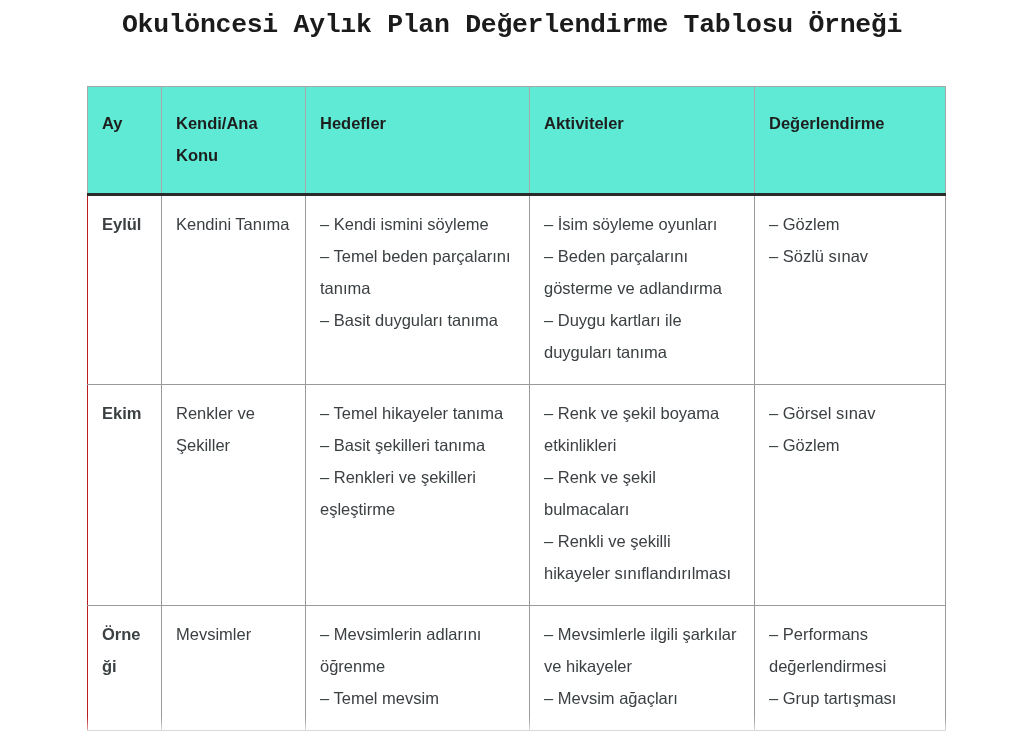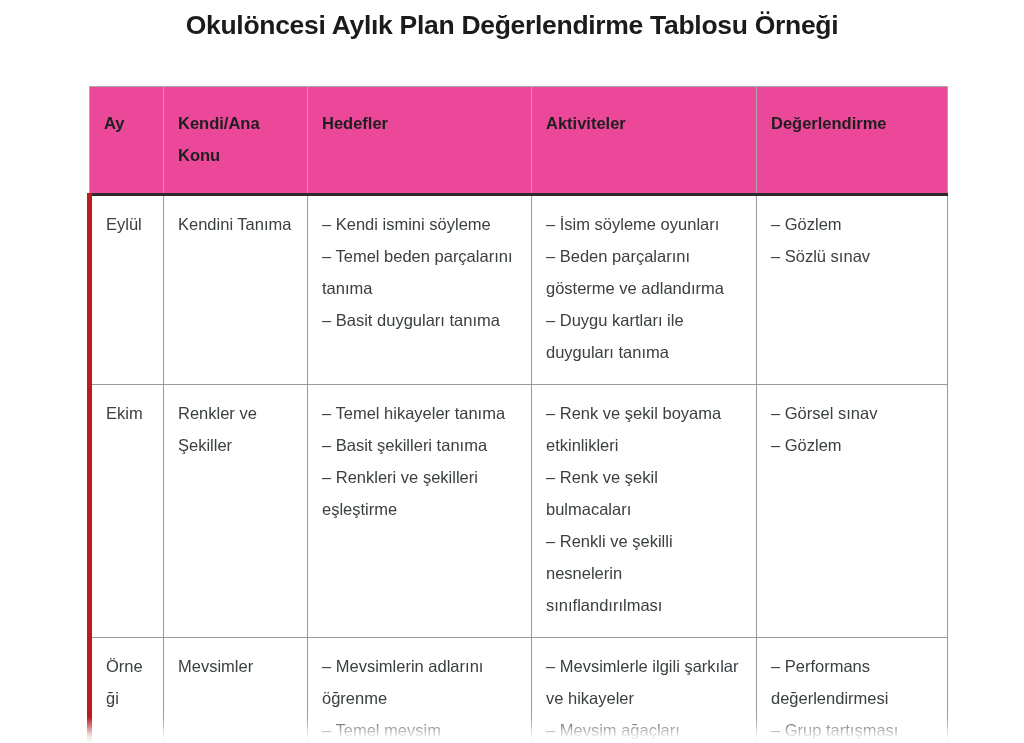--- a/index.html
+++ b/index.html
@@ -26,42 +26,42 @@
     padding: 0;
     position: absolute;
     top: 10px;
     left: 0;
     width: 1024px;
     text-align: center;
     font-size: 26.5px;
     font-weight: 700;
     letter-spacing: -0.3px;
     color: #1b1b1b;
-    font-family: Liberation Sans, sans-serif;
+    font-family: Liberation Mono, monospace;
   }
   .table-wrap {
     position: absolute;
     left: 87px;
     top: 86px;
     width: 858px;
   }
   table.plan-table {
     border-collapse: collapse;
     width: 858px;
     table-layout: fixed;
     background: #ffffff;
   }
   table.plan-table col.c-ay      { width: 74px; }
   table.plan-table col.c-tema    { width: 144px; }
   table.plan-table col.c-hedef   { width: 224px; }
   table.plan-table col.c-aktif   { width: 225px; }
   table.plan-table col.c-deger   { width: 191px; }
 
   table.plan-table thead th {
-    background: #ec4899;
+    background: #5eead4;
     border: 1px solid #a8a8a8;
     border-bottom: 3px solid #2b2b2b;
     text-align: left;
     vertical-align: top;
     padding: 20px 14px 22px 14px;
     font-size: 16.5px;
     font-weight: 700;
     color: #1e1e1e;
     line-height: 32px;
     height: 50px;
@@ -70,21 +70,21 @@
     border: 1px solid #9a9a9a;
     border-top: none;
     vertical-align: top;
     padding: 12px 14px 16px 14px;
     font-size: 16.5px;
     font-weight: 400;
     color: #3b4043;
     line-height: 32px;
     word-wrap: break-word;
   }
-  table.plan-table tbody tr td:first-child { border-left: 5px solid #b91c1c; }
+  table.plan-table tbody tr td:first-child { border-left: 1px solid #b91c1c; font-weight: bold; }
   table.plan-table tbody tr:first-child td { border-top: none; }
 
   .cell-lines { display: block; }
   .cell-lines .ln { display: block; }
 
   
   .bottom-fade {
     position: absolute;
     left: 0;
     bottom: 0;
@@ -167,21 +167,21 @@
               <span class="cell-lines">
                 <span class="ln">– Temel hikayeler tanıma</span>
                 <span class="ln">– Basit şekilleri tanıma</span>
                 <span class="ln">– Renkleri ve şekilleri eşleştirme</span>
               </span>
             </td>
           <td>
               <span class="cell-lines">
                 <span class="ln">– Renk ve şekil boyama etkinlikleri</span>
                 <span class="ln">– Renk ve şekil bulmacaları</span>
-                <span class="ln">– Renkli ve şekilli nesnelerin sınıflandırılması</span>
+                <span class="ln">– Renkli ve şekilli hikayeler sınıflandırılması</span>
               </span>
             </td>
           <td>
               <span class="cell-lines">
                 <span class="ln">– Görsel sınav</span>
                 <span class="ln">– Gözlem</span>
               </span>
             </td>
         </tr>
         <tr>

